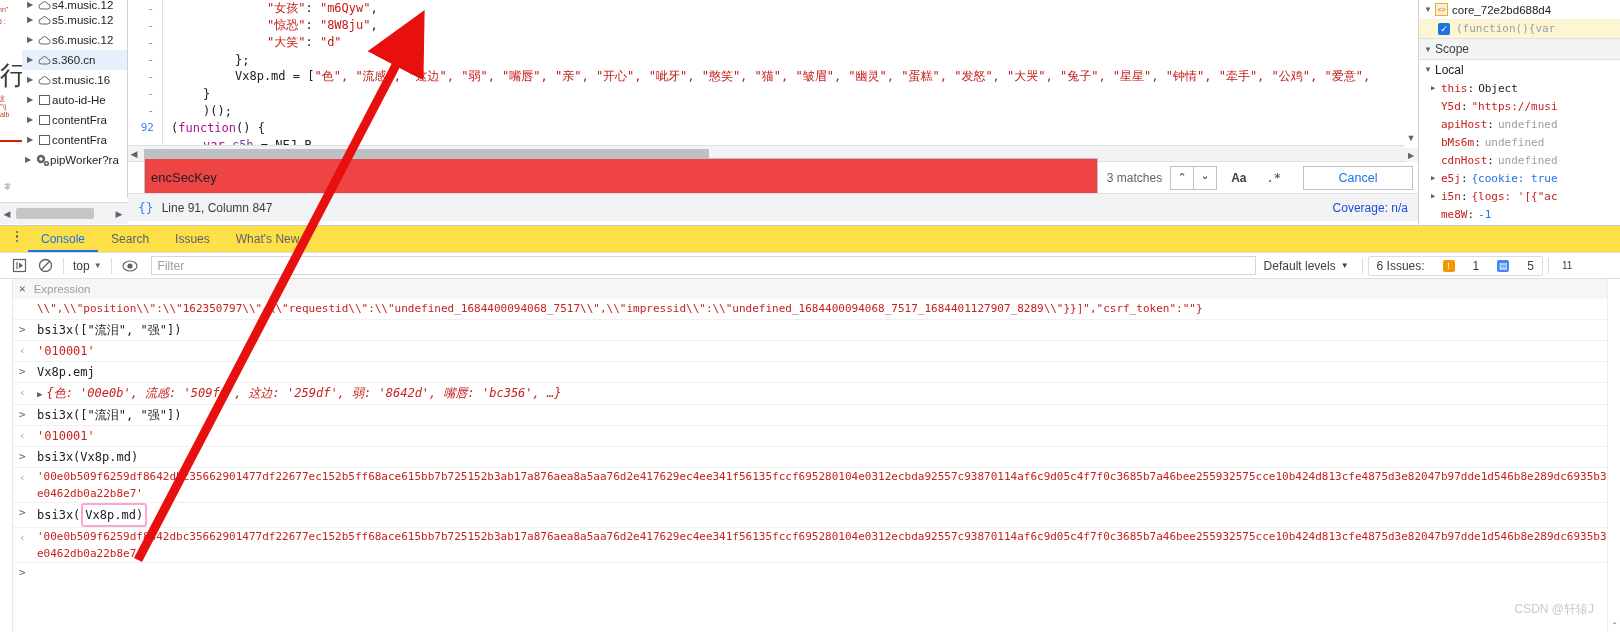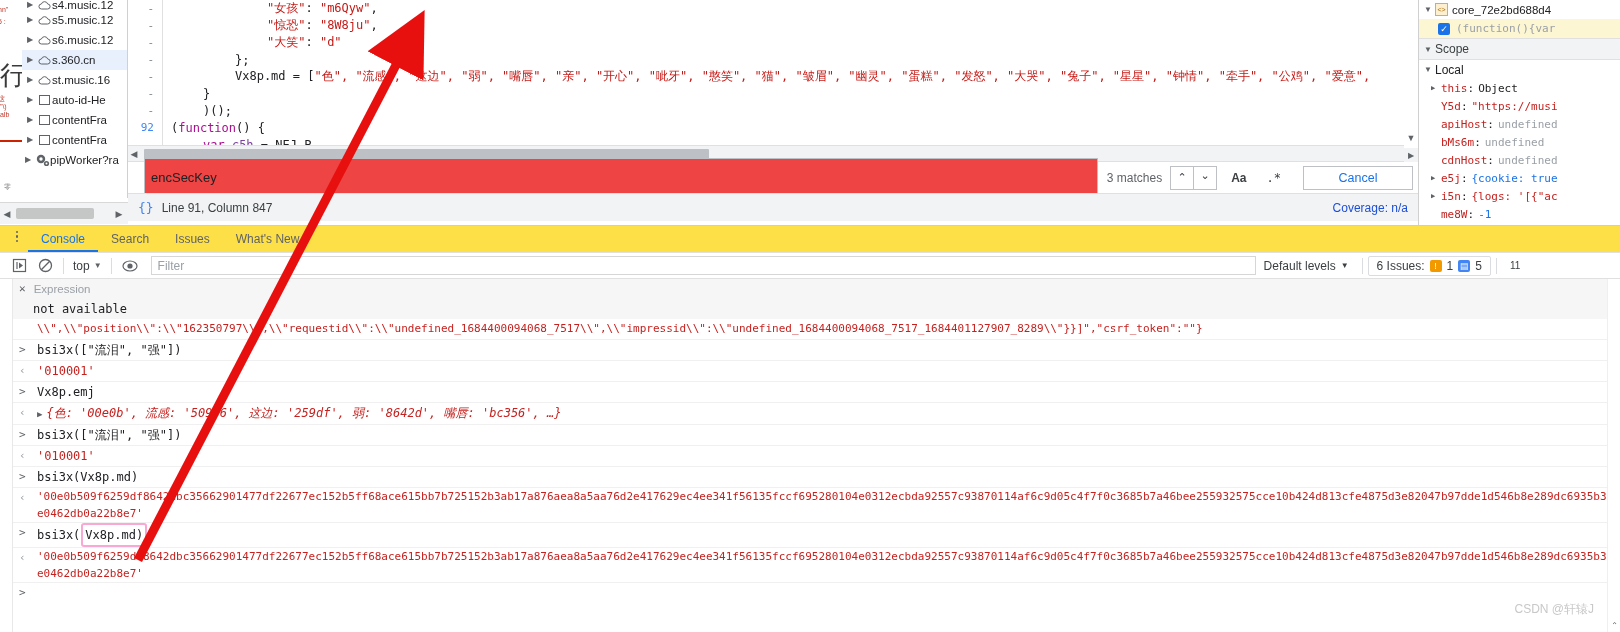--- a/index.html
+++ b/index.html
@@ -189,21 +189,21 @@
   .ct-ctx .cv { margin-left: 4px; font-size: 8px; color: #5f6368; }
   .filter-box {
     margin-left: 8px; flex: 1; max-width: 1105px; height: 19px; border: 1px solid #d6d6d6;
     background: #fff; display: flex; align-items: center; padding: 0 6px;
     font-size: 12px; color: #9aa0a6;
   }
   .levels { font-size: 12px; color: #3c4043; padding: 0 8px; display:flex;align-items:center;gap:5px;}
   .levels .cv { font-size: 8px; }
   .issues-box {
     border: 1px solid #dadce0; border-radius: 2px; height: 20px; display: flex; align-items: center;
-    gap: 5px; padding: 0 8px; font-size: 12px; color: #3c4043;
+    gap: 18px; padding: 0 8px; font-size: 12px; color: #3c4043;
   }
   .badge-warn { width: 12px; height: 12px; background: #f29900; color: #fff; font-size: 9px;
     display:flex;align-items:center;justify-content:center; border-radius: 2px; }
   .badge-info { width: 12px; height: 12px; background: #4285f4; color: #fff; font-size: 9px;
     display:flex;align-items:center;justify-content:center; border-radius: 2px; }
   .trailing-num { padding: 0 8px; font-size: 10px; color: #3c4043; }
 
   
   .console-body {
     position: absolute; left: 0; top: 53px; right: 0; bottom: 0;
@@ -573,24 +573,20 @@
       <span class="trailing-num">11</span>
     </div>
 
     <div class="console-body">
       <div class="cside"></div>
 
       <div class="crow expr">
         <span class="crow-gutter" style="flex:0 0 14px;"><span class="expr-x">✕</span></span>
         <span class="expr-label">Expression</span>
       </div>
-      <div class="crow nob" style="background:#f6f6f6;">
-        <span class="crow-gutter" style="flex:0 0 14px;"></span>
-        <span class="crow-content c-black">not available</span>
-      </div>
 
       <div class="crow">
         <span class="crow-gutter"></span>
         <span class="crow-content c-red" style="font-size:11px;">\\",\\"position\\":\\"162350797\\",\\"requestid\\":\\"undefined_1684400094068_7517\\",\\"impressid\\":\\"undefined_1684400094068_7517_1684401127907_8289\\"}}]","csrf_token":""}</span>
       </div>
 
       <div class="crow">
         <span class="crow-gutter in">&gt;</span>
         <span class="crow-content c-black">bsi3x(["流泪", "强"])</span>
       </div>

